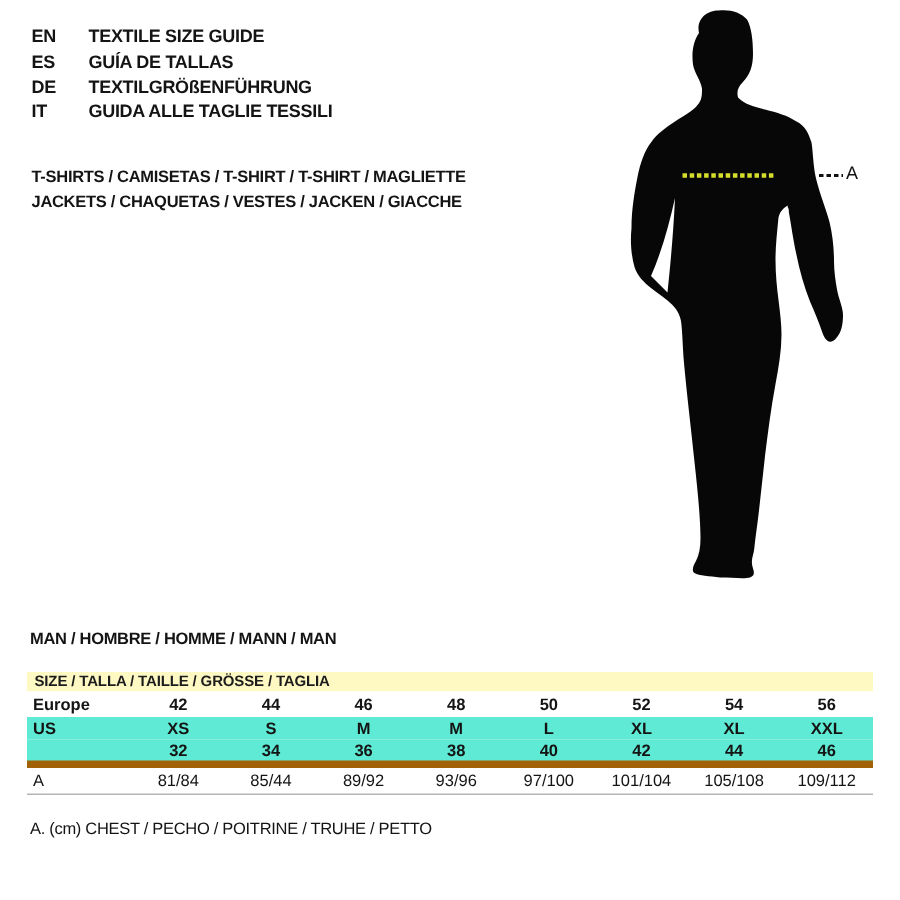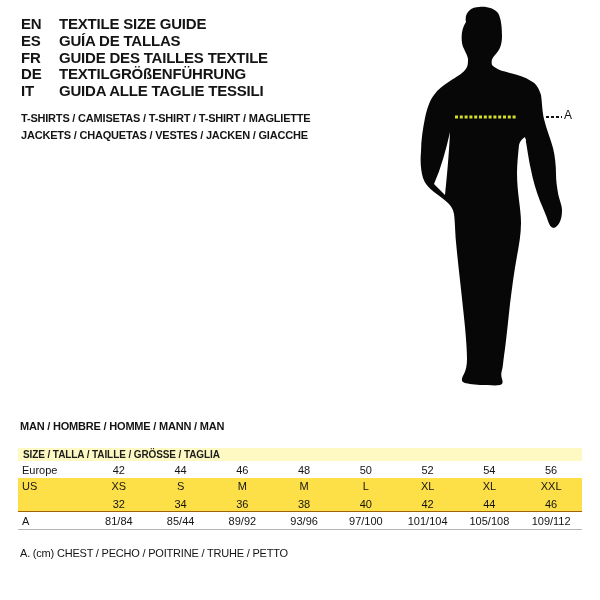--- a/index.html
+++ b/index.html
@@ -1,21 +1,21 @@
 <!DOCTYPE html>
 <html><head>
 <meta charset="utf-8">
 <style>
   * { margin:0; padding:0; box-sizing:border-box; }
   html,body { width:600px; height:600px; background:#ffffff;
               font-family:"Liberation Sans", sans-serif; color:#141414; }
   #page { position:relative; width:600px; height:600px; background:#fff; overflow:hidden; }
 
   
-  .lang-list { position:absolute; top:16px; left:21px; font-size:15px; font-weight:700;
+  .lang-list { position:absolute; top:16px; left:21px; font-size:12px; font-weight:700;
                letter-spacing:-0.2px; line-height:16.8px; }
   .lang-row { display:flex; }
   .lang-code { width:38px; }
 
   
   .cats { position:absolute; top:110px; left:21px; font-size:11px; font-weight:700;
           letter-spacing:-0.2px; line-height:17px; }
 
   
   .fig { position:absolute; left:400px; top:4px; width:180px; height:392px; }
@@ -25,24 +25,24 @@
   
   .man-title { position:absolute; top:420px; left:20px; font-size:11px; font-weight:700;
                letter-spacing:-0.2px;text-align:center; }
 
   
   .size-table { position:absolute; left:18px; top:448px; width:564px; font-size:11px; }
   .thead { height:13px; line-height:13px; background:#fef9c3; font-weight:700;
            font-size:10px; letter-spacing:-0.1px; padding-left:5px; color:#1c1c1c; }
   .trow { display:flex; align-items:center; }
   .r-white { background:#ffffff; }
-  .r-gray  { background:#fde047; }
-  .r-europe { height:17px; }
+  .r-gray  { background:#5eead4;font-weight:bold; }
+  .r-europe { height:17px;font-weight:bold; }
   .r-us     { height:15px; }
-  .r-num    { height:19px; border-bottom:1px solid #a16207; align-items:flex-end;
+  .r-num    { height:19px; border-bottom:5px solid #a16207; align-items:center;
               line-height:14px; padding-top:1px; }
   .r-a      { height:18px; border-bottom:1px solid #b5b5b5; }
   .lab { width:70px; padding-left:4px; }
   .c { flex:1; text-align:center; }
 
   
   .footnote { position:absolute; top:547px; left:20px; font-size:11px; font-weight:400;
               letter-spacing:-0.2px; }
 </style>
 </head>
@@ -51,24 +51,20 @@
 <div id="page">
 
   <div class="lang-list">
     <div class="lang-row">
       <span class="lang-code">EN</span>
       <span>TEXTILE SIZE GUIDE</span>
     </div>
     <div class="lang-row">
       <span class="lang-code">ES</span>
       <span>GUÍA DE TALLAS</span>
-    </div>
-    <div class="lang-row">
-      <span class="lang-code">FR</span>
-      <span>GUIDE DES TAILLES TEXTILE</span>
     </div>
     <div class="lang-row">
       <span class="lang-code">DE</span>
       <span>TEXTILGRÖßENFÜHRUNG</span>
     </div>
     <div class="lang-row">
       <span class="lang-code">IT</span>
       <span>GUIDA ALLE TAGLIE TESSILI</span>
     </div>
   </div>

